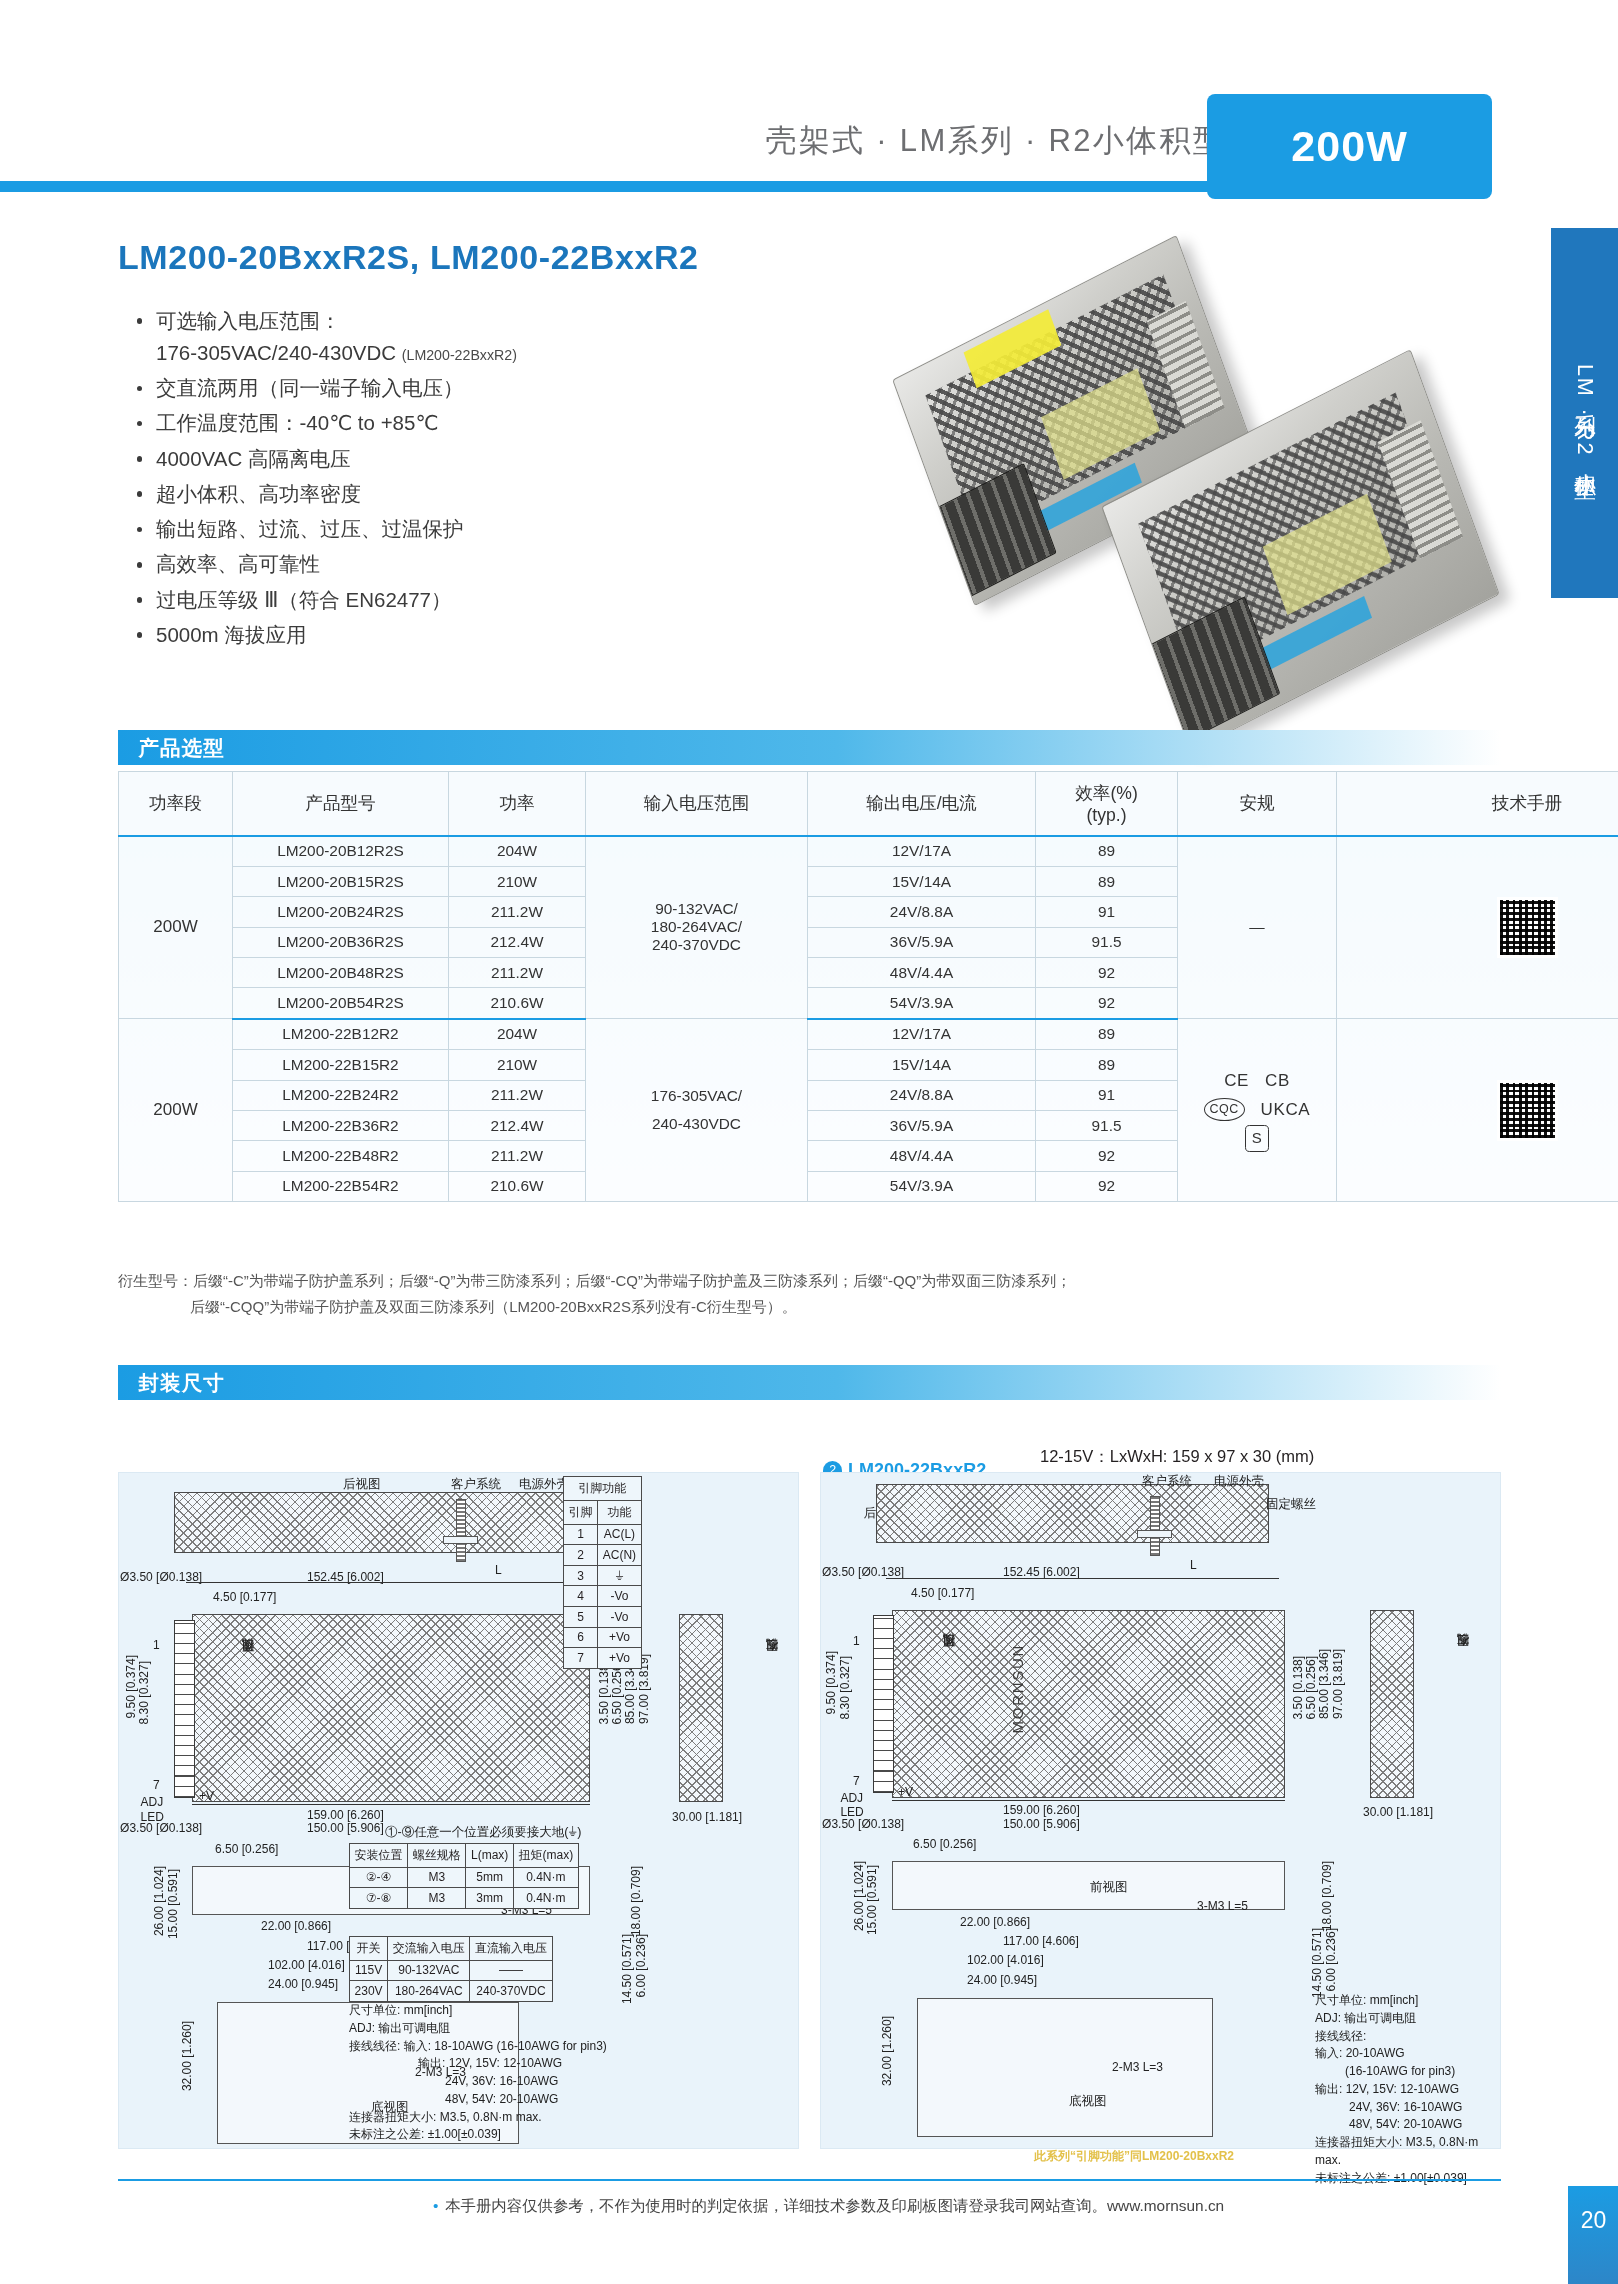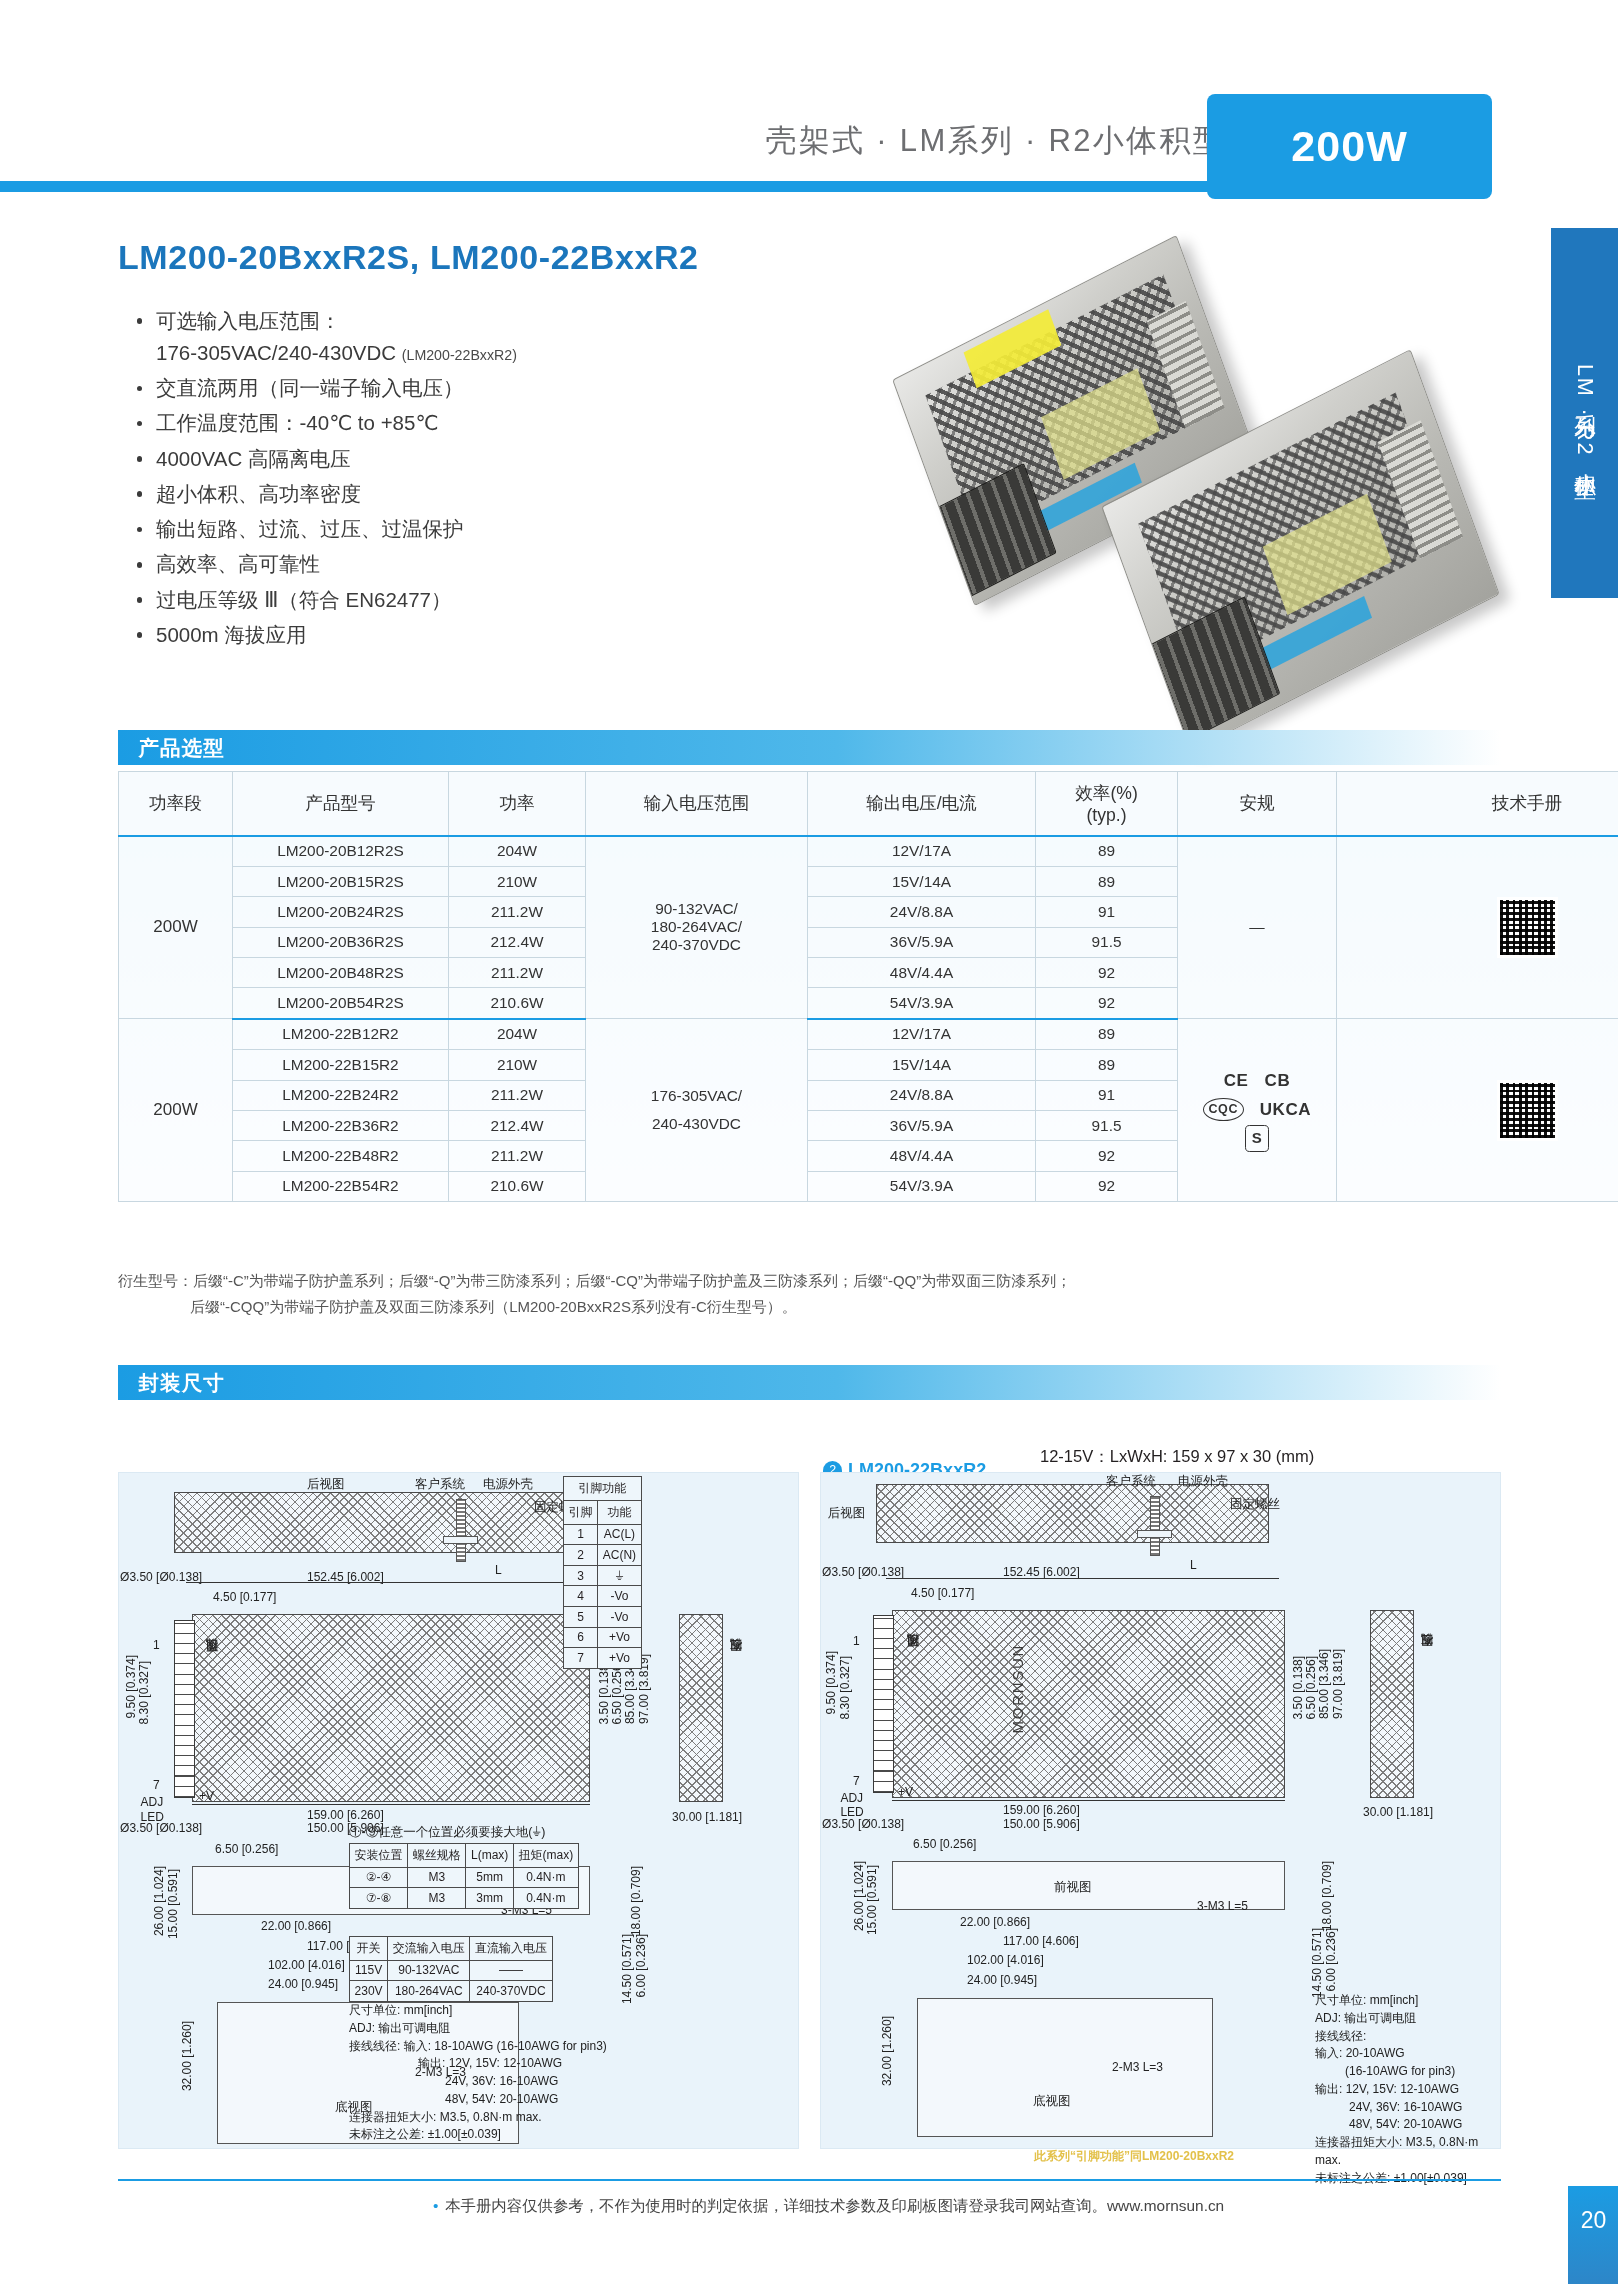--- a/index.html
+++ b/index.html
@@ -106,21 +106,21 @@
     border: 0.6px solid #c8d7e0; text-align: center; padding: 5.7px 2.3px; font-weight: normal;
   }
   #sel-table thead th {
     font-size: 17.6px; color: #333; height: 64px; border-bottom: 2.3px solid #1b9ce3;
     background: #f7fbfe;
   }
   #sel-table .grp-end td { border-bottom: 2.3px solid #1b9ce3; }
   #sel-table td.pw { font-size: 17px; }
   .cert-cell { font-size: 15px; line-height: 1.5; }
   .cert-row { display: flex; gap: 16px; justify-content: center; align-items: center; margin: 2.8px 0; }
-  .cmark { font-size: 17px; letter-spacing: 0.6px; font-weight: bold; }
+  .cmark { font-size: 17px; letter-spacing: 0.6px; }
   .cmark.box { border: 1.1px solid #333; border-radius: 50%; padding: 1.1px 4.6px; font-size: 12.5px; }
   .cmark.sbox { border: 1.1px solid #333; border-radius: 4.6px; padding: 1.1px 5.7px; font-size: 15px; }
   .qr {
     width: 61px; height: 61px; margin: 0 auto; background-color: #fff;
     background-image:
       repeating-linear-gradient(0deg,#111 0 2.8px, #fff 2.8px 5.7px),
       repeating-linear-gradient(90deg,#111 0 2.8px, #fff 2.8px 6.3px);
     background-blend-mode: multiply;
     border: 3.4px solid #fff;
   }
@@ -138,21 +138,21 @@
     background: #1b9ce3; color: #fff; font-size: 12.5px; text-align: center; vertical-align: 1.7px; margin-right: 5.7px;
   }
   .mname { color: #1b9ce3; font-weight: bold; }
   .panel {
     position: absolute; background: #e9f3fa; border: 0.6px solid #dbe9f3;
   }
   #panel-l { left: 0; top: 50px; width: 681px; height: 677px; }
   #panel-r { left: 702px; top: 50px; width: 681px; height: 677px; }
   .dl { position: absolute; font-size: 12px; color: #222; white-space: nowrap; font-family: "Liberation Sans", sans-serif; }
   .dl.v { writing-mode: vertical-rl; transform: rotate(180deg); }
-  .dl.cn { font-size: 12.5px; }
+  .dl.cn { font-size: 12.5px; margin-left: 36px; }
   .unit-box { position: absolute; border: 1.1px solid #555; background: #eef5fa; }
   .mesh {
     position: absolute; border: 1.1px solid #4a4a4a; background: #f3f8fc;
     background-image:
       repeating-linear-gradient(45deg, #7d7d7d 0 1.1px, transparent 1.1px 6.3px),
       repeating-linear-gradient(-45deg, #7d7d7d 0 1.1px, transparent 1.1px 6.3px);
   }
   .termblk {
     position: absolute; border: 1.1px solid #3a3a3a; background: #ffffff;
     background-image: repeating-linear-gradient(0deg,#4a4a4a 0 1.1px, #fff 1.1px 10.2px);

